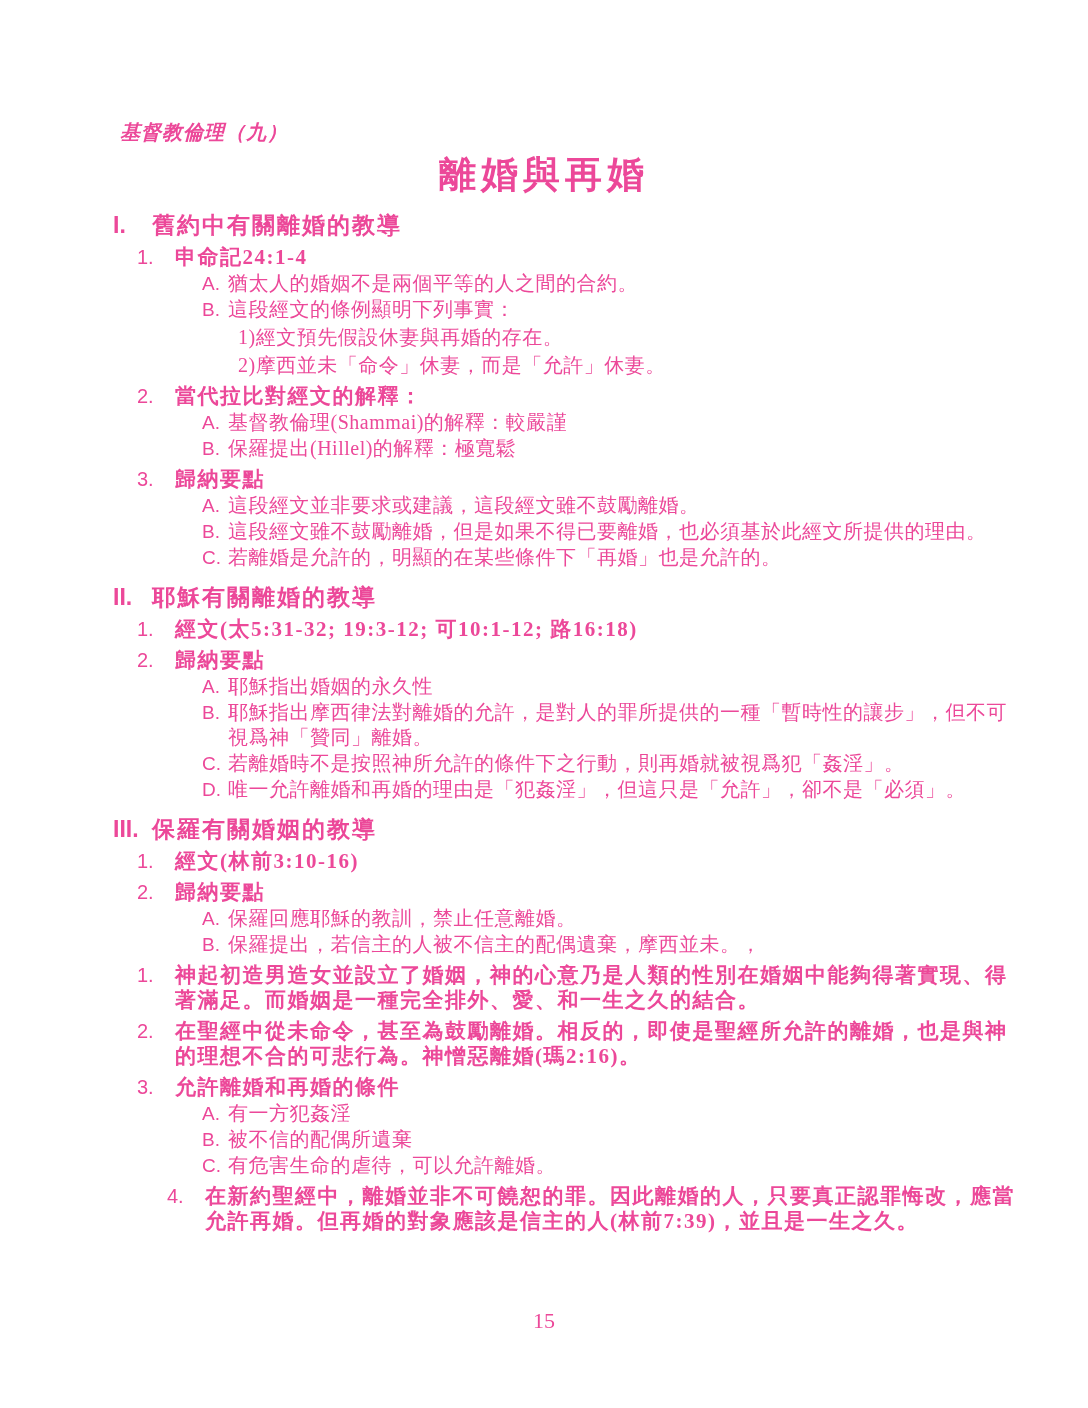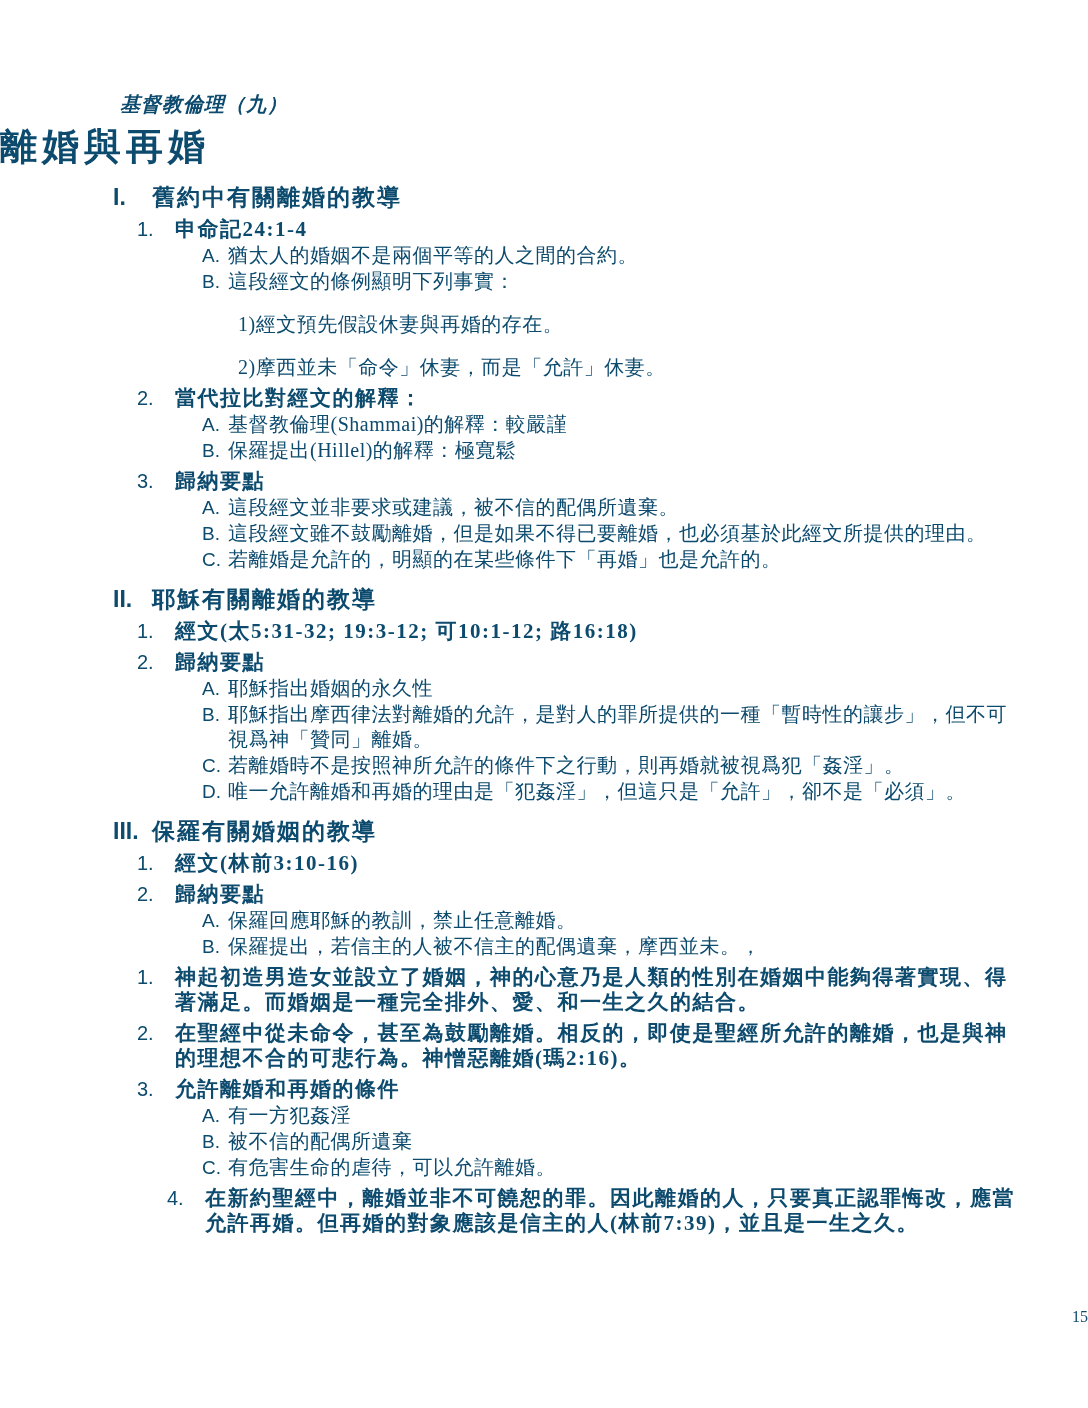--- a/index.html
+++ b/index.html
@@ -1,37 +1,37 @@
 <!DOCTYPE html>
 <html><head>
 <meta charset="utf-8">
 <style>
   html,body{margin:0;padding:0;background:#ffffff;}
   .page{
     position:relative;
     width:1088px;
     height:1408px;
     background:#ffffff;
-    color:#0c4a6e;
+    color:#ec4899;
     font-family:"Liberation Serif","DejaVu Serif",serif;
     overflow:hidden;
     box-sizing:border-box;
-    padding-top:92px;
+    padding-top:120px;
   }
   .doc-header{
     margin-left:120px;
     font-style:italic;
     font-size:20px;
     line-height:24px;
     letter-spacing:1px;
     font-weight:bold;
   }
   .doc-title{
     margin:8px 0 0 0;
-    text-align:left;
+    text-align:center;
     font-size:37px;
     line-height:46px;
     font-weight:bold;
     letter-spacing:5px;
   }
   .outline{margin-top:14px;}
   .row{display:flex;align-items:flex-start;}
   .lbl{flex:none;font-family:"Liberation Sans","DejaVu Sans",sans-serif;}
   .txt{flex:1 1 auto;}
 
@@ -56,32 +56,32 @@
 
   .sub{
     margin:1px 70px 0 202px;
     font-size:20px;
     line-height:25px;
     letter-spacing:0.5px;
   }
   .sub .lbl{width:26px;font-size:19px;letter-spacing:0;}
 
   .subsub{
-    margin:18px 70px 0 238px;
+    margin:3px 70px 0 238px;
     font-size:20px;
     line-height:25px;
     letter-spacing:0.5px;
   }
 
   .page-number{
     position:absolute;
     left:0;right:0;
     top:1308px;
-    text-align:right;
-    font-size:16px;
+    text-align:center;
+    font-size:22px;
   }
 </style>
 </head>
 <body>
 
 <div class="page">
   <div class="doc-header">基督教倫理（九）</div>
 
   <h1 class="doc-title">離婚與再婚</h1>
 
@@ -120,21 +120,21 @@
         <div class="row sub">
           <span class="lbl">B.</span>
           <span class="txt">保羅提出(Hillel)的解釋：極寬鬆</span>
         </div>
         <div class="row item">
           <span class="lbl">3.</span>
           <span class="txt">歸納要點</span>
         </div>
         <div class="row sub">
           <span class="lbl">A.</span>
-          <span class="txt">這段經文並非要求或建議，被不信的配偶所遺棄。</span>
+          <span class="txt">這段經文並非要求或建議，這段經文雖不鼓勵離婚。</span>
         </div>
         <div class="row sub">
           <span class="lbl">B.</span>
           <span class="txt">這段經文雖不鼓勵離婚，但是如果不得已要離婚，也必須基於此經文所提供的理由。</span>
         </div>
         <div class="row sub">
           <span class="lbl">C.</span>
           <span class="txt">若離婚是允許的，明顯的在某些條件下「再婚」也是允許的。</span>
         </div>
       </section>

